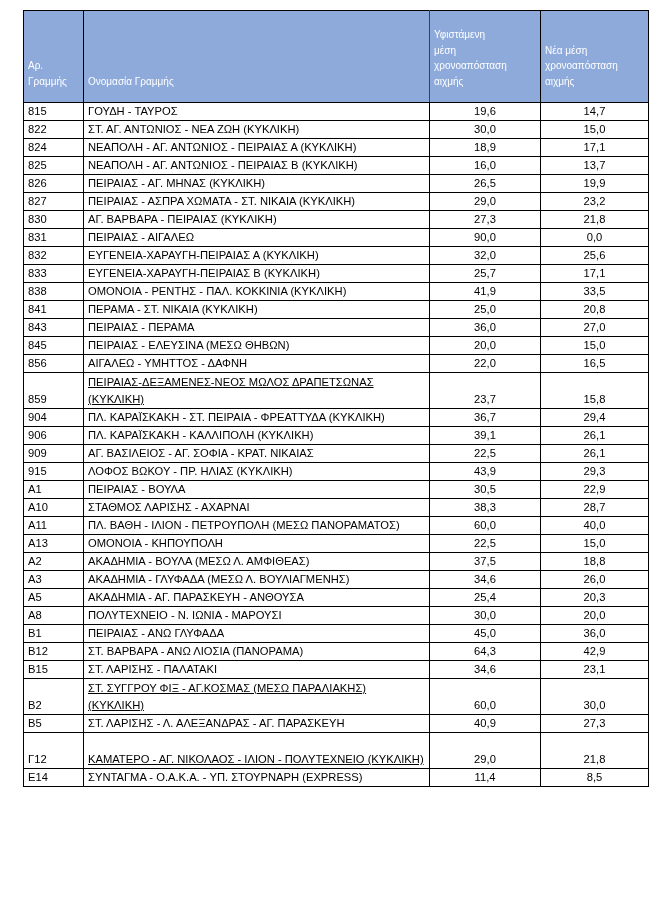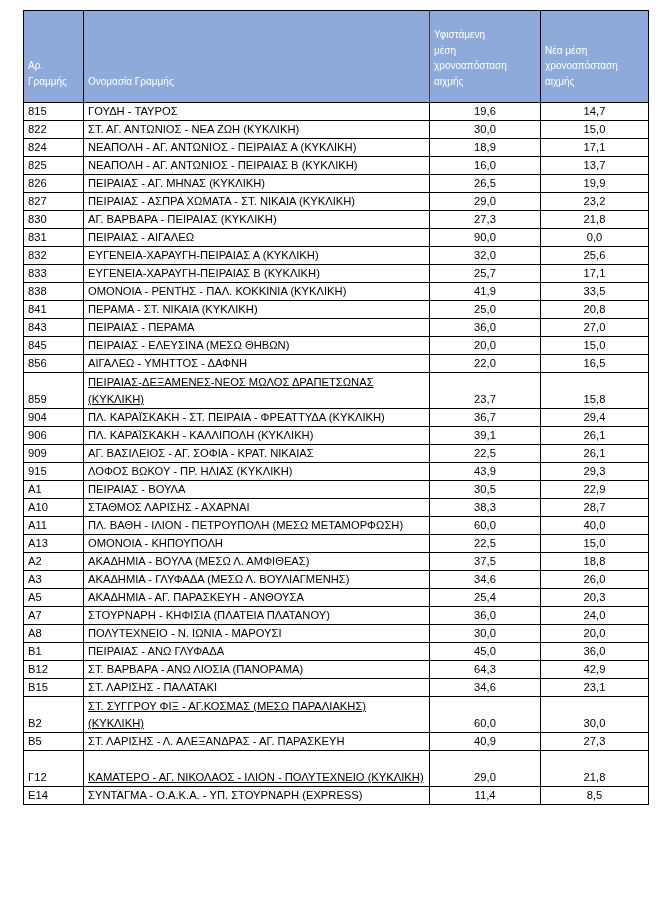--- a/index.html
+++ b/index.html
@@ -224,21 +224,21 @@
         <td class="num">22,9</td>
       </tr>
       <tr>
         <td>Α10</td>
         <td class="name-cell">ΣΤΑΘΜΟΣ ΛΑΡΙΣΗΣ - ΑΧΑΡΝΑΙ</td>
         <td class="num">38,3</td>
         <td class="num">28,7</td>
       </tr>
       <tr>
         <td>Α11</td>
-        <td class="name-cell">ΠΛ. ΒΑΘΗ - ΙΛΙΟΝ - ΠΕΤΡΟΥΠΟΛΗ (ΜΕΣΩ ΜΕΤΑΜΟΡΦΩΣΗ)</td>
+        <td class="name-cell">ΠΛ. ΒΑΘΗ - ΙΛΙΟΝ - ΠΕΤΡΟΥΠΟΛΗ (ΜΕΣΩ ΠΑΝΟΡΑΜΑΤΟΣ)</td>
         <td class="num">60,0</td>
         <td class="num">40,0</td>
       </tr>
       <tr>
         <td>Α13</td>
         <td class="name-cell">ΟΜΟΝΟΙΑ - ΚΗΠΟΥΠΟΛΗ</td>
         <td class="num">22,5</td>
         <td class="num">15,0</td>
       </tr>
       <tr>
@@ -251,26 +251,20 @@
         <td>Α3</td>
         <td class="name-cell">ΑΚΑΔΗΜΙΑ - ΓΛΥΦΑΔΑ (ΜΕΣΩ Λ. ΒΟΥΛΙΑΓΜΕΝΗΣ)</td>
         <td class="num">34,6</td>
         <td class="num">26,0</td>
       </tr>
       <tr>
         <td>Α5</td>
         <td class="name-cell">ΑΚΑΔΗΜΙΑ - ΑΓ. ΠΑΡΑΣΚΕΥΗ - ΑΝΘΟΥΣΑ</td>
         <td class="num">25,4</td>
         <td class="num">20,3</td>
-      </tr>
-      <tr>
-        <td>Α7</td>
-        <td class="name-cell">ΣΤΟΥΡΝΑΡΗ - ΚΗΦΙΣΙΑ (ΠΛΑΤΕΙΑ ΠΛΑΤΑΝΟΥ)</td>
-        <td class="num">36,0</td>
-        <td class="num">24,0</td>
       </tr>
       <tr>
         <td>Α8</td>
         <td class="name-cell">ΠΟΛΥΤΕΧΝΕΙΟ - Ν. ΙΩΝΙΑ - ΜΑΡΟΥΣΙ</td>
         <td class="num">30,0</td>
         <td class="num">20,0</td>
       </tr>
       <tr>
         <td>Β1</td>
         <td class="name-cell">ΠΕΙΡΑΙΑΣ - ΑΝΩ ΓΛΥΦΑΔΑ</td>

